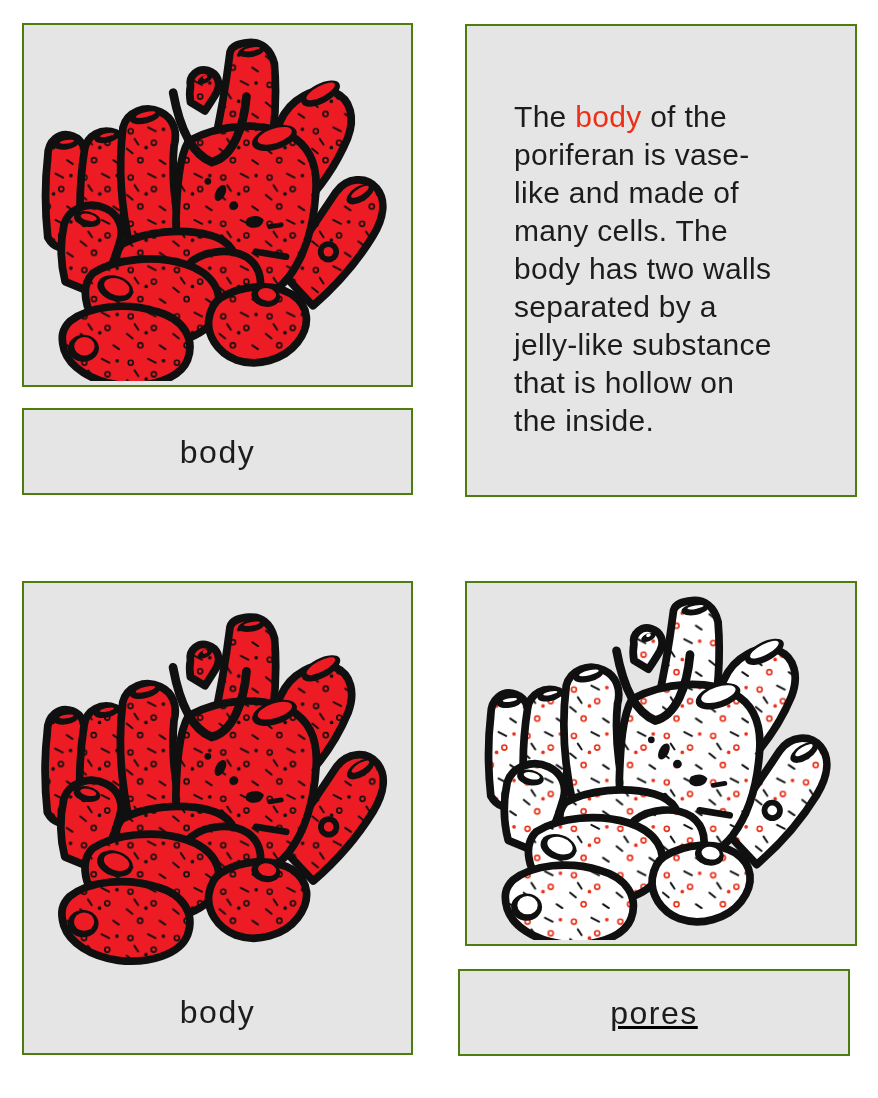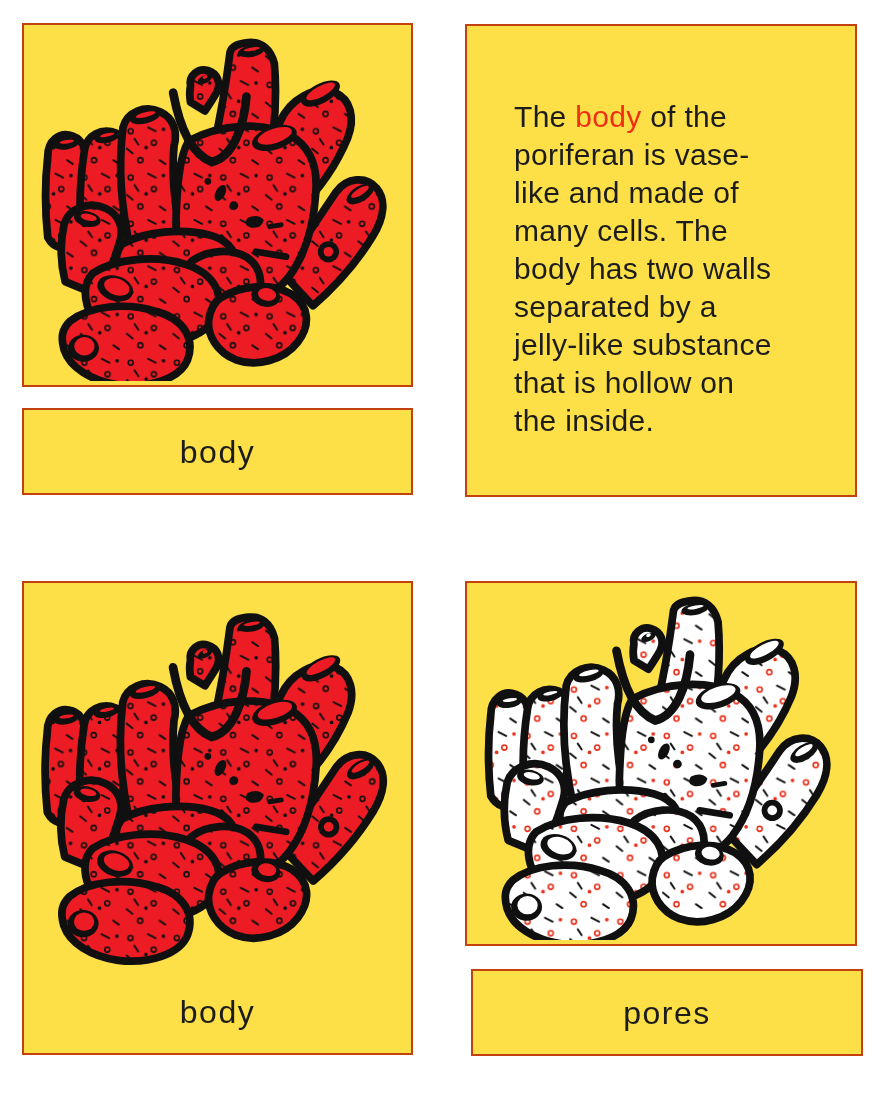--- a/index.html
+++ b/index.html
@@ -1,31 +1,31 @@
 <!DOCTYPE html>
 <html style="--hl: #ee2f16;"><head>
 <meta charset="utf-8">
 <style>
   html,body{margin:0;padding:0;background:#ffffff;}
   body{
     width:878px;height:1098px;position:relative;overflow:hidden;
     font-family:"Liberation Sans","DejaVu Sans",sans-serif;
   }
   .card{
-    position:absolute;background:#fde047;border:2px solid #c2410c;
+    position:absolute;background:#e5e5e5;border:2px solid #4d7c0f;
     box-sizing:border-box;
   }
   #card-body-picture{left:22px;top:23px;width:391px;height:364px;}
   #card-body-label{left:22px;top:408px;width:391px;height:87px;
     display:flex;align-items:center;justify-content:center;}
   #card-body-description{left:465px;top:24px;width:392px;height:473px;}
   #card-body-combined{left:22px;top:581px;width:391px;height:474px;}
   #card-pores-picture{left:465px;top:581px;width:392px;height:365px;}
-  #card-pores-label{left:471px;top:969px;width:392px;height:87px;
-    display:flex;align-items:center;justify-content:center;}
+  #card-pores-label{left:458px;top:969px;width:392px;height:87px;
+    display:flex;align-items:center;justify-content:center;text-decoration:underline;}
 
   .sponge{position:absolute;left:4px;top:4px;right:4px;bottom:4px;}
   .sponge svg{width:100%;height:100%;display:block;}
   .combo-sponge{position:absolute;left:4px;top:8px;right:4px;height:378px;bottom:auto;}
   .combo-label-wrap{position:absolute;left:0;right:0;top:398px;height:62px;
     display:flex;align-items:center;justify-content:center;}
 
   .label-text{
     font-size:32px;color:#1c1c1c;letter-spacing:1.5px;line-height:1;
   }

